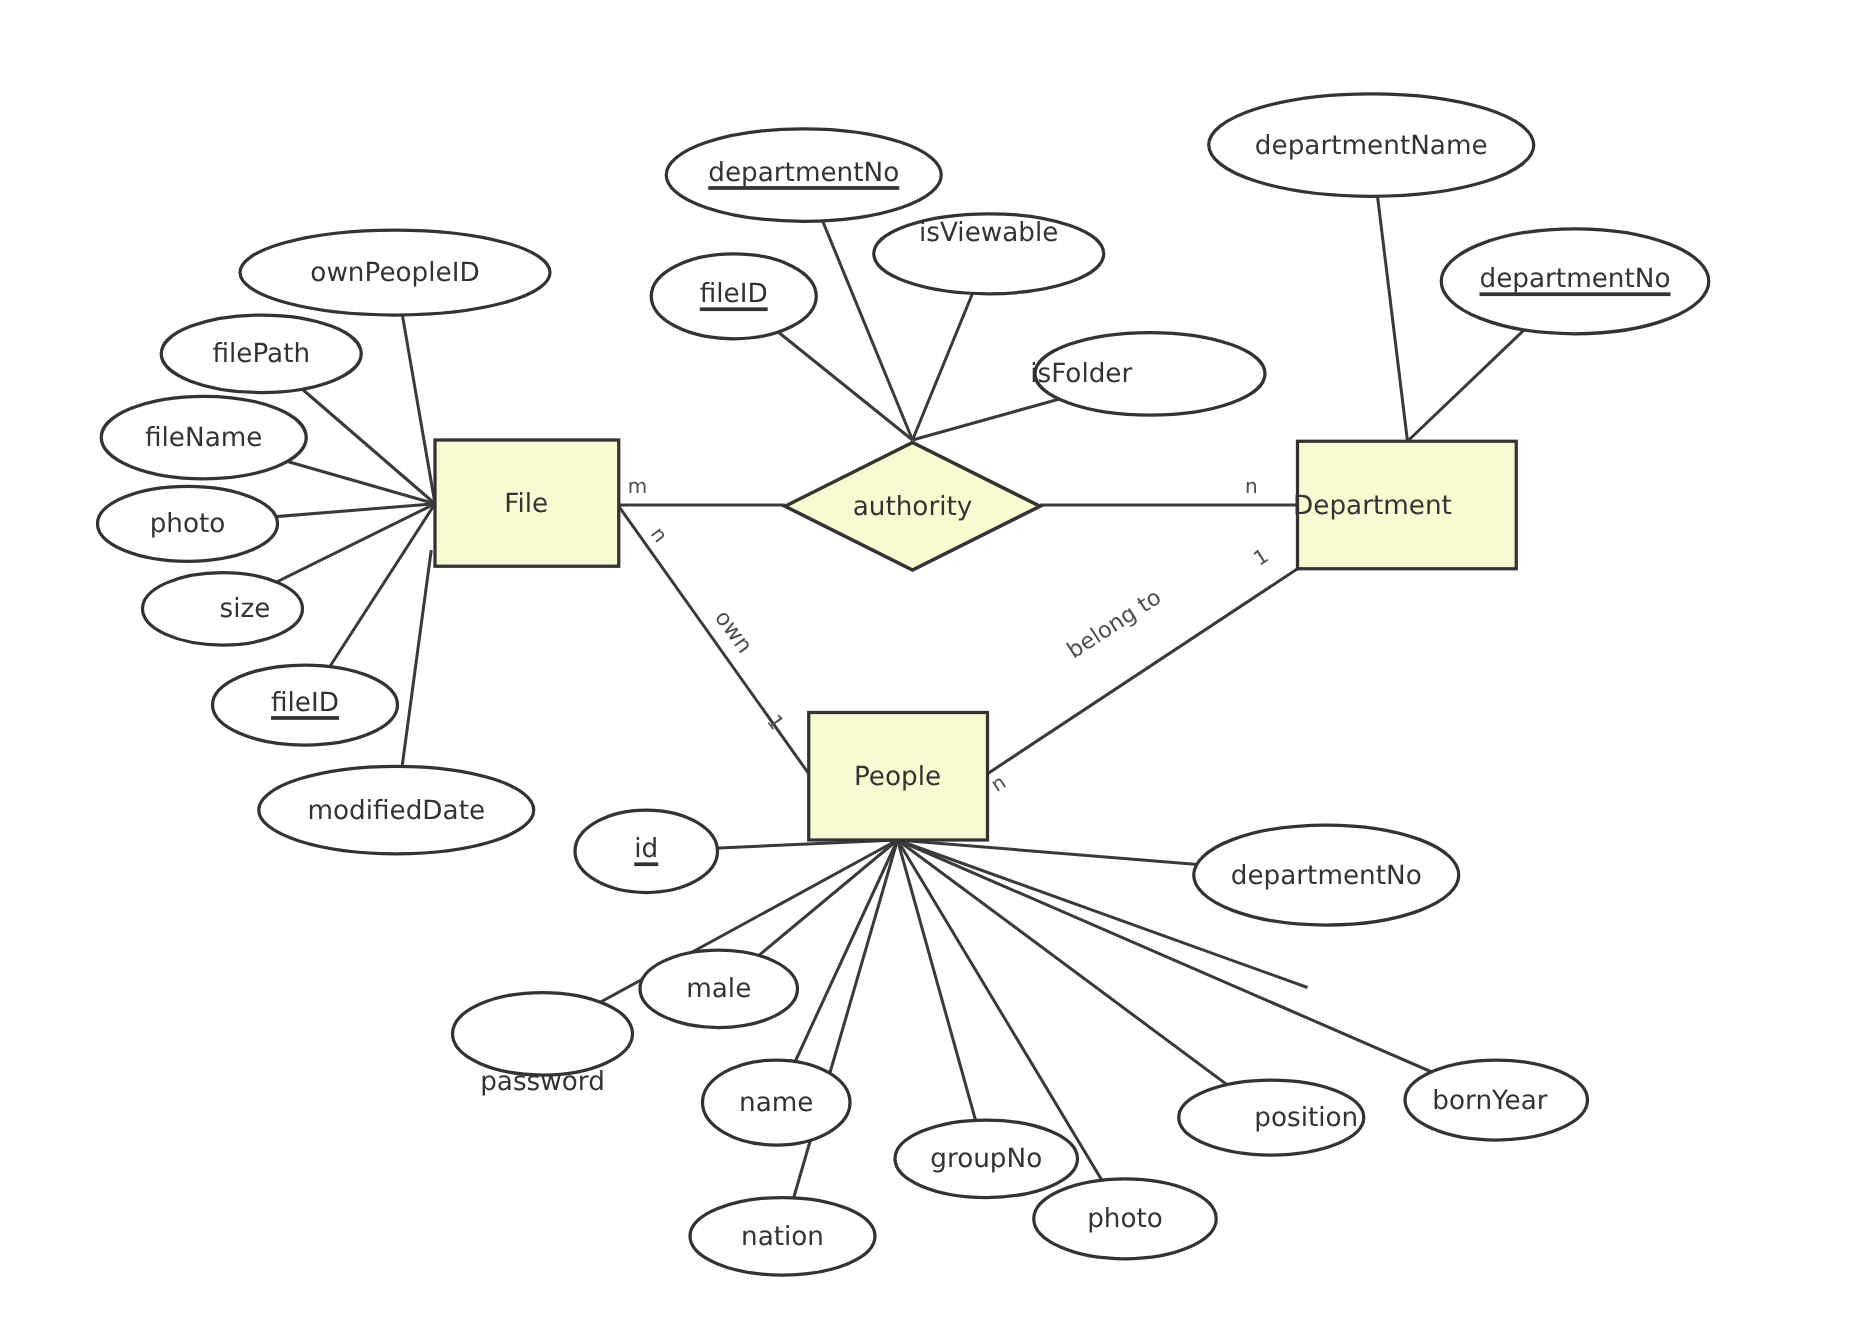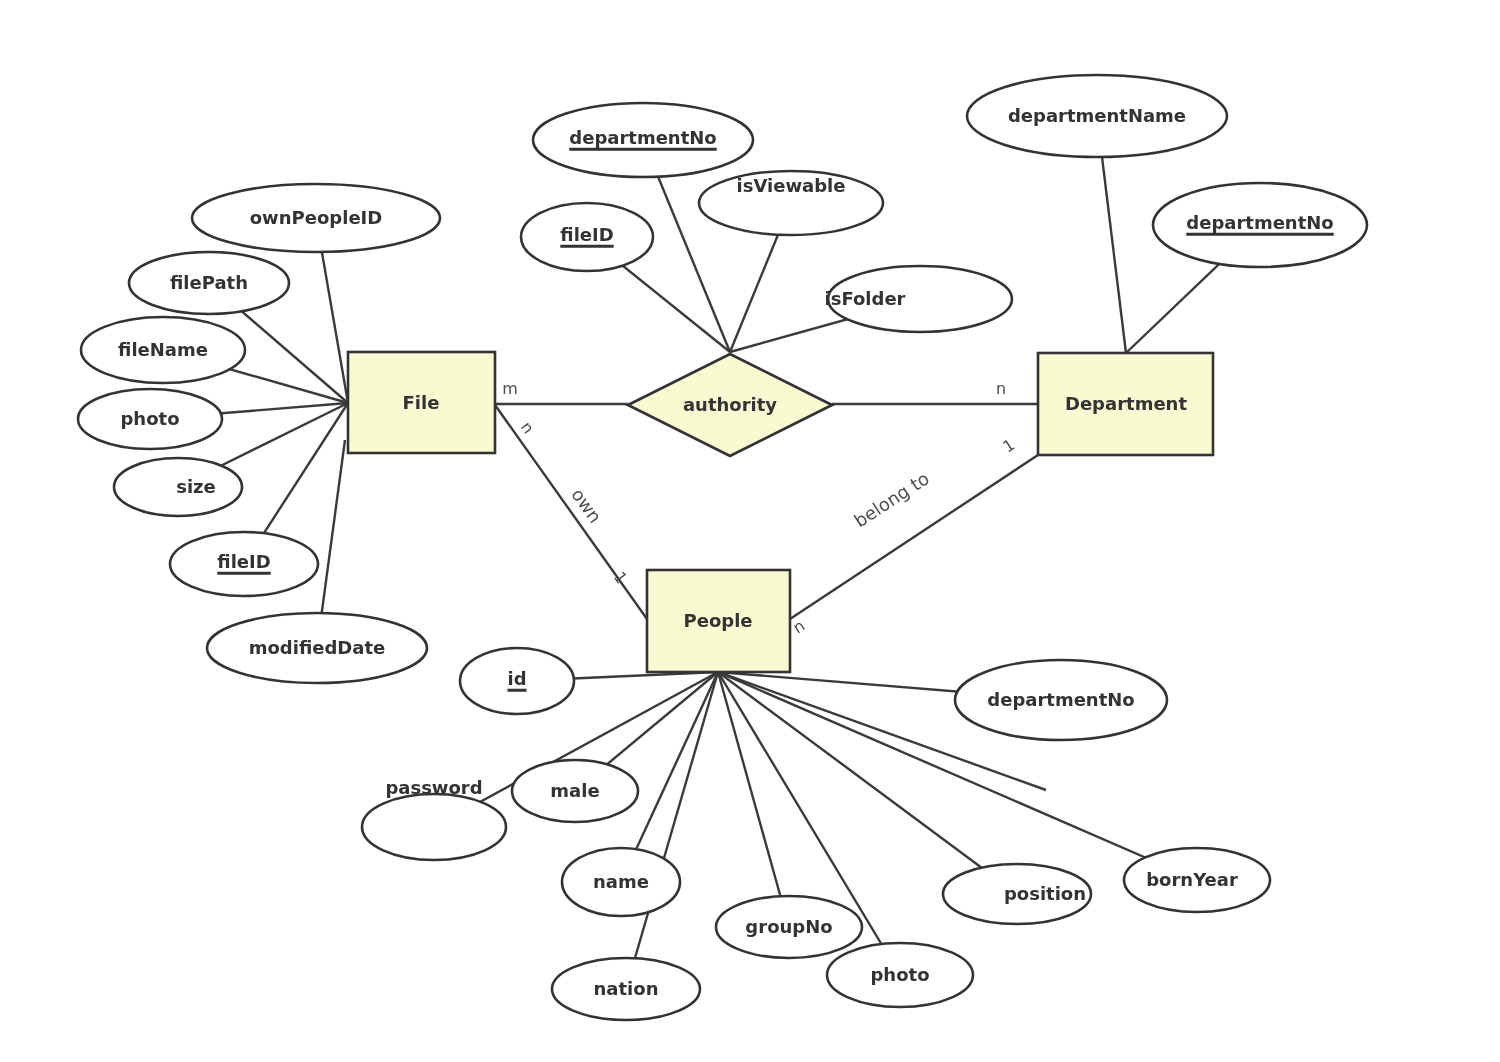--- a/index.html
+++ b/index.html
@@ -16,22 +16,22 @@
     overflow: hidden;
   }
   .canvas svg {
     position: absolute;
     left: 0;
     top: 0;
   }
   .lbl {
     position: absolute;
     transform: translate(-50%, -50%);
-    font-weight: 700;
-    font-size: 18px;
+    font-weight: 400;
+    font-size: 21px;
     color: #333333;
     white-space: nowrap;
     text-align: center;
     line-height: 1.25;
   }
   .pk {
     text-decoration: underline;
     text-decoration-thickness: 2.5px;
     text-underline-offset: 4px;
   }
@@ -126,21 +126,21 @@
 
     <g fill="#fafad2" stroke="#333333" stroke-width="2.6">
       <rect x="348" y="352" width="147" height="101"></rect>
       <rect x="1038" y="353" width="175" height="102"></rect>
       <rect x="647" y="570" width="143" height="102"></rect>
       <path d="M 628,405 L 730,354 L 832,405 L 730,456 Z" stroke-width="2.8"></path>
     </g>
   </svg>
 
   <div class="lbl" style="left:421px; top:403px;">File</div>
-  <div class="lbl dept-wrap" style="left:1126px; top:404px;text-align:center;">Department</div>
+  <div class="lbl dept-wrap" style="left:1098px; top:404px;text-align:center;">Department</div>
   <div class="lbl" style="left:718px; top:621px;">People</div>
   <div class="lbl" style="left:730px; top:405px;">authority</div>
   <div class="lbl rel-line-lbl rot54" style="left:586px; top:506px;">own</div>
   <div class="lbl rel-line-lbl rotm33" style="left:892px; top:500px;">belong to</div>
 
   <div class="lbl card-lbl" style="left:510px; top:389px;">m</div>
   <div class="lbl card-lbl" style="left:1001px; top:389px;">n</div>
   <div class="lbl card-lbl rot54" style="left:527px; top:428px;">n</div>
   <div class="lbl card-lbl rot54" style="left:620px; top:578px;">1</div>
   <div class="lbl card-lbl rotm33" style="left:799px; top:627px;">n</div>
@@ -156,21 +156,21 @@
 
   <div class="lbl pk" style="left:643px; top:138px;">departmentNo</div>
   <div class="lbl pk" style="left:587px; top:235px;">fileID</div>
   <div class="lbl" style="left:791px; top:186px;">isViewable</div>
   <div class="lbl" style="left:865px; top:299px;">isFolder</div>
 
   <div class="lbl" style="left:1097px; top:116px;">departmentName</div>
   <div class="lbl pk" style="left:1260px; top:223px;">departmentNo</div>
 
   <div class="lbl pk" style="left:517px; top:679px;">id</div>
-  <div class="lbl" style="left:434px; top:788px;">password</div>
+  <div class="lbl" style="left:434px; top:865px;">password</div>
   <div class="lbl" style="left:575px; top:791px;">male</div>
   <div class="lbl" style="left:621px; top:882px;">name</div>
   <div class="lbl" style="left:626px; top:989px;">nation</div>
   <div class="lbl" style="left:789px; top:927px;">groupNo</div>
   <div class="lbl" style="left:900px; top:975px;">photo</div>
   <div class="lbl" style="left:1017px; top:894px;margin-left:28px;">position</div>
   <div class="lbl" style="left:1192px; top:880px;">bornYear</div>
   <div class="lbl" style="left:1061px; top:700px;">departmentNo</div>
 
 </div>

